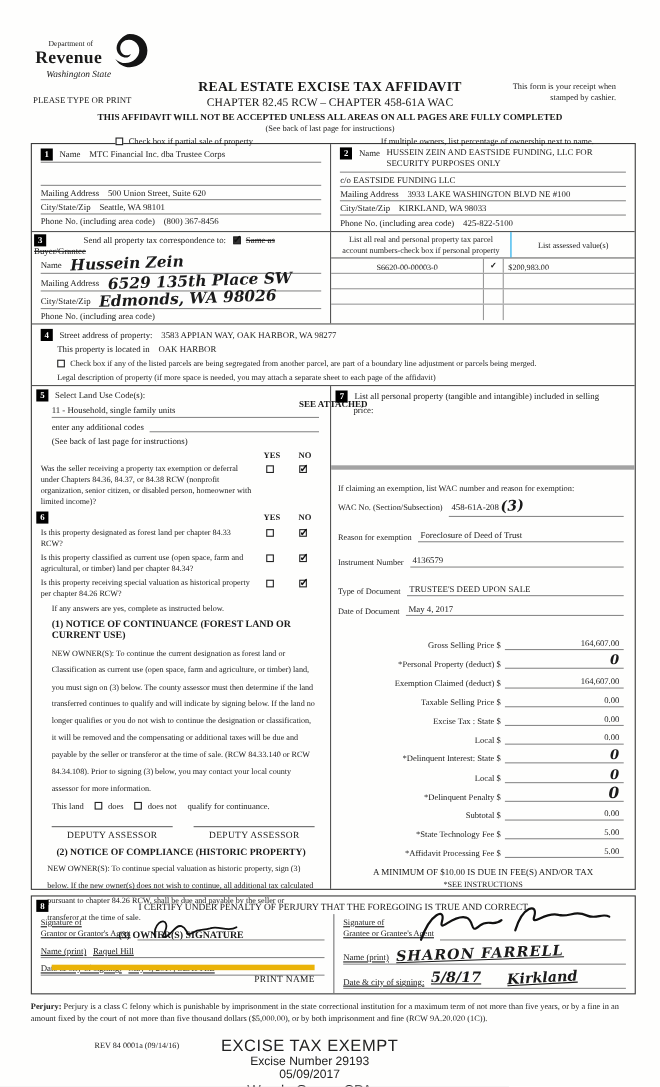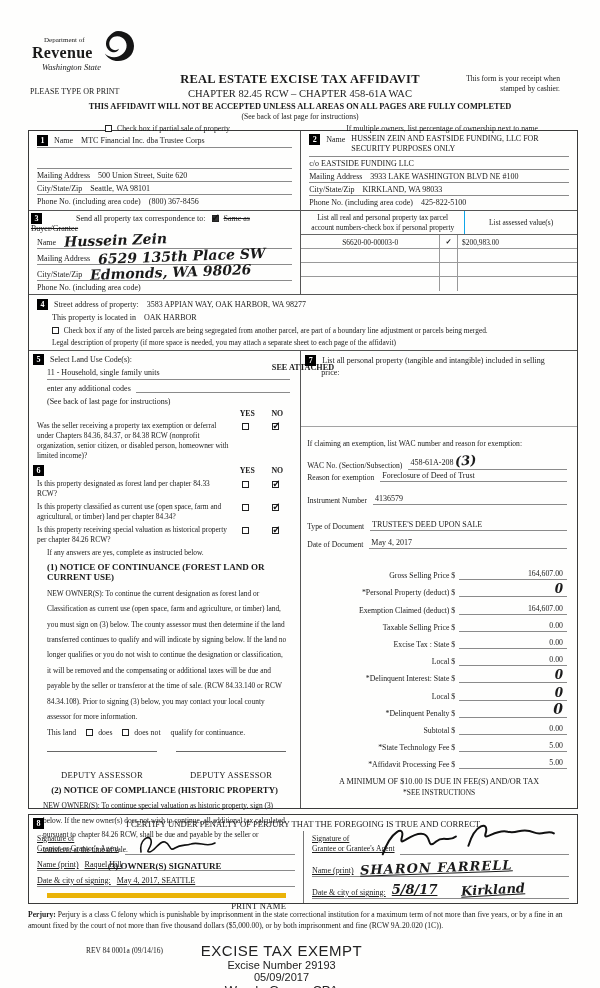--- a/index.html
+++ b/index.html
@@ -70,27 +70,27 @@
   .qtext { flex: 1; font-size: 7.4px; line-height: 1.35; padding-right: 2px; }
   .qrow .ycell, .qrow .ncell { padding-top: 1px; }
   .s6head { display: flex; margin: 4px 8px 0 4px; align-items: center; }
   .s6head .sp { flex: 1; }
   .note6 { margin: 3px 0 0 18px; font-size: 7.4px; }
   .cont-title { font-weight: bold; font-size: 9px; margin: 5px 0 0 18px; }
   .cont-text { margin: 4px 12px 0 18px; font-size: 7.4px; line-height: 2.08; text-align: left; }
   .qualify { margin: 4px 0 0 18px; font-size: 7.8px; }
   .qualify .cb { margin: 0 3px 0 8px; }
   .dep-row { display: flex; justify-content: space-between; margin: 14px 14px 0 18px; }
-  .dep { width: 46%; border-top: 1px solid #666; text-align: center; font-size: 8.6px; padding-top: 18px; letter-spacing: .3px; }
+  .dep { width: 46%; border-top: 1px solid #666; text-align: center; font-size: 8.6px; padding-top: 2px; letter-spacing: .3px; }
   .comp-title { font-weight: bold; font-size: 8.8px; text-align: center; margin-top: 5px; }
   .comp-text { margin: 4px 12px 0 14px; font-size: 7.4px; line-height: 1.95; }
   .own-title { font-weight: bold; font-size: 9px; text-align: center; margin-top: 4px; }
   .printname { margin: 22px 14px 0 18px; border-top: 5px solid #eab308; text-align: right; font-size: 8.6px; padding-top: 3px; letter-spacing: .3px; }
   
-  .s7box { height: 76px; border-bottom: 1px solid #a3a3a3; padding: 4px 6px 0 4px; line-height: 1.5; }
+  .s7box { height: 76px; border-bottom: 4px solid #a3a3a3; padding: 4px 6px 0 4px; line-height: 1.5; }
   .exline { display: flex; align-items: flex-end; margin: 0 10px 0 6px; }
   .exlabel { white-space: nowrap; padding-right: 6px; font-size: 7.6px; }
   .exval { flex: 1; border-bottom: 1px solid #8a8a8a; padding: 1px 0 1px 2px; position: relative; }
   .claim-note { margin: 12px 6px 4px 6px; font-size: 7.6px; }
   .pline { display: flex; align-items: flex-end; height: 17.2px; margin-right: 10px; }
   .pl-label { width: 158px; text-align: right; padding-right: 4px; font-size: 7.8px; }
   .pl-val { flex: 1; border-bottom: 1px solid #8a8a8a; text-align: right; padding: 0 4px 1px 0; font-size: 7.8px; }
   .pl-val .hw-zero { transform: rotate(-8deg); }
   .min-note { text-align: center; font-size: 8.2px; margin-top: 8px; }
   .see-instr { text-align: center; font-size: 7.4px; margin-top: 2px; }
@@ -338,21 +338,21 @@
       </div>
 
       <div class="col-r">
         <div class="s7box">
           <span class="num">7</span>
           <span>List all personal property (tangible and intangible) included in selling</span>
           <div style="margin-left:16px;">price:</div>
         </div>
 
         <div class="claim-note">If claiming an exemption, list WAC number and reason for exemption:</div>
-        <div class="exline" style="margin-bottom:0;">
+        <div class="exline" style="margin-bottom:11px;align-items:center;">
           <span class="exlabel">WAC No. (Section/Subsection)</span>
           <span class="exval">
             <span>458-61A-208</span>
             <span class="hw hw-med" style="display:inline-block; transform:rotate(-4deg); font-size:13px;">(3)</span>
           </span>
         </div>
         <div class="exline" style="margin-bottom:11px;">
           <span class="exlabel">Reason for exemption</span>
           <span class="exval">Foreclosure of Deed of Trust</span>
         </div>

